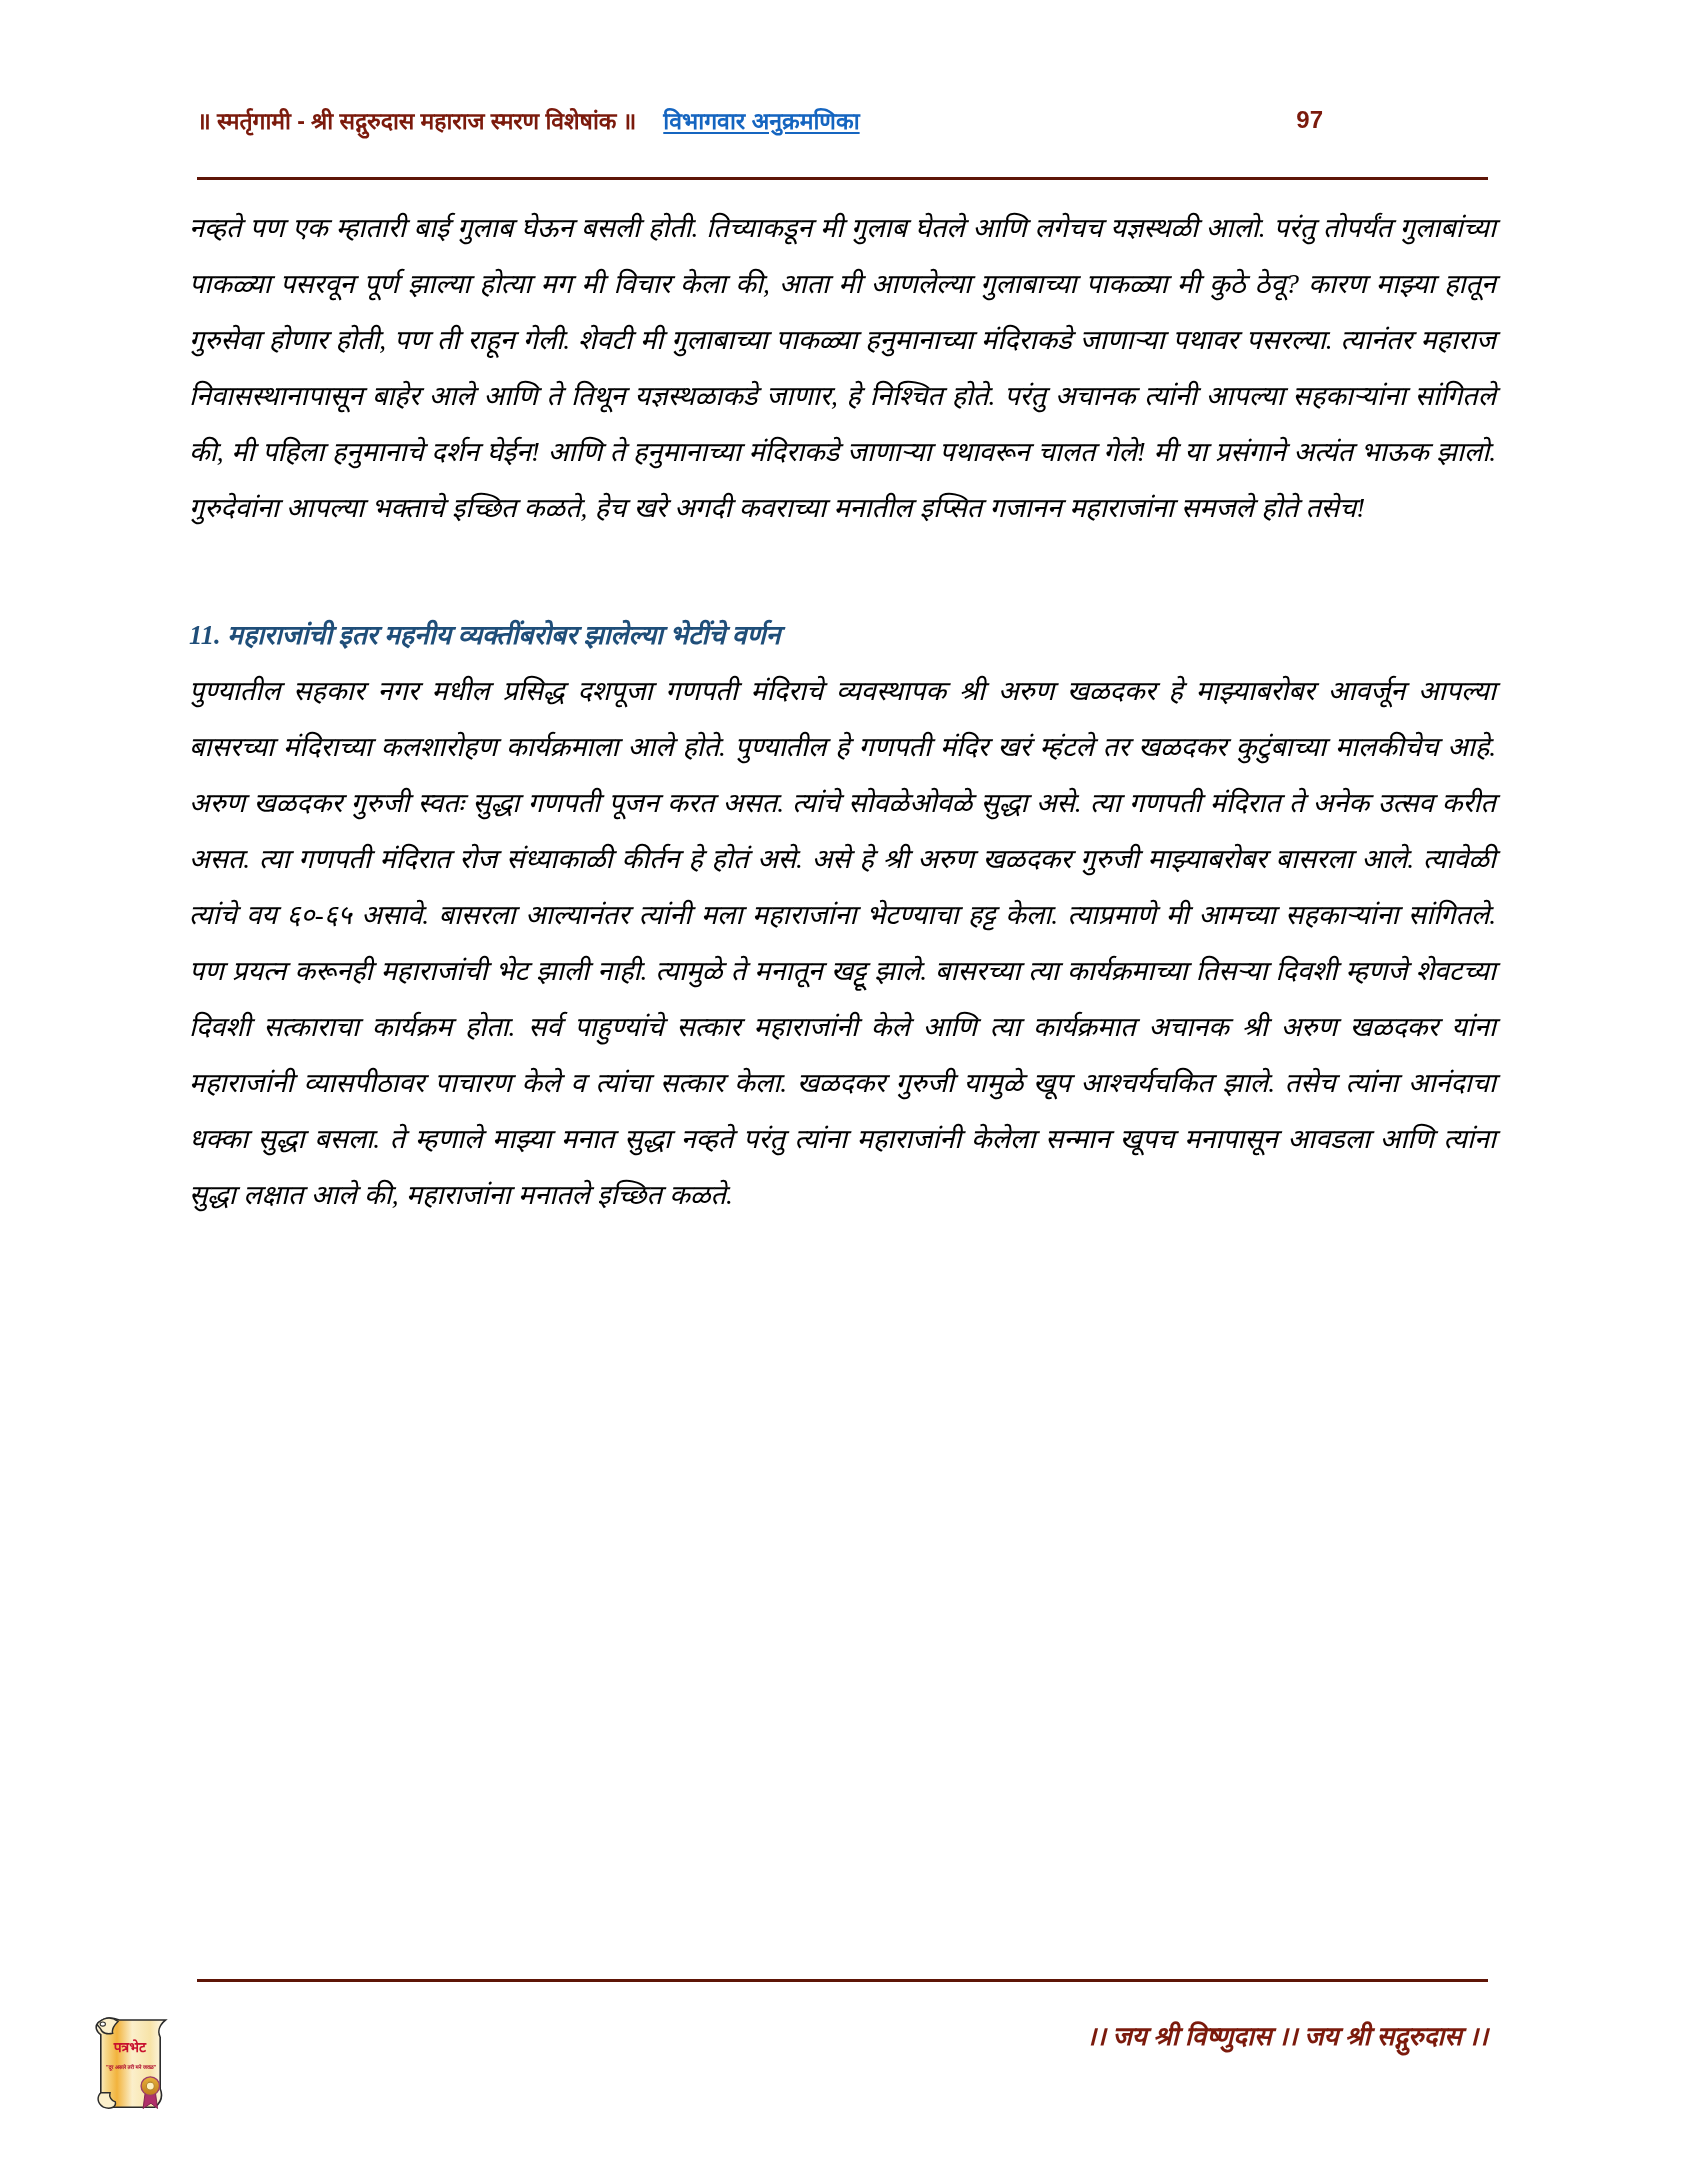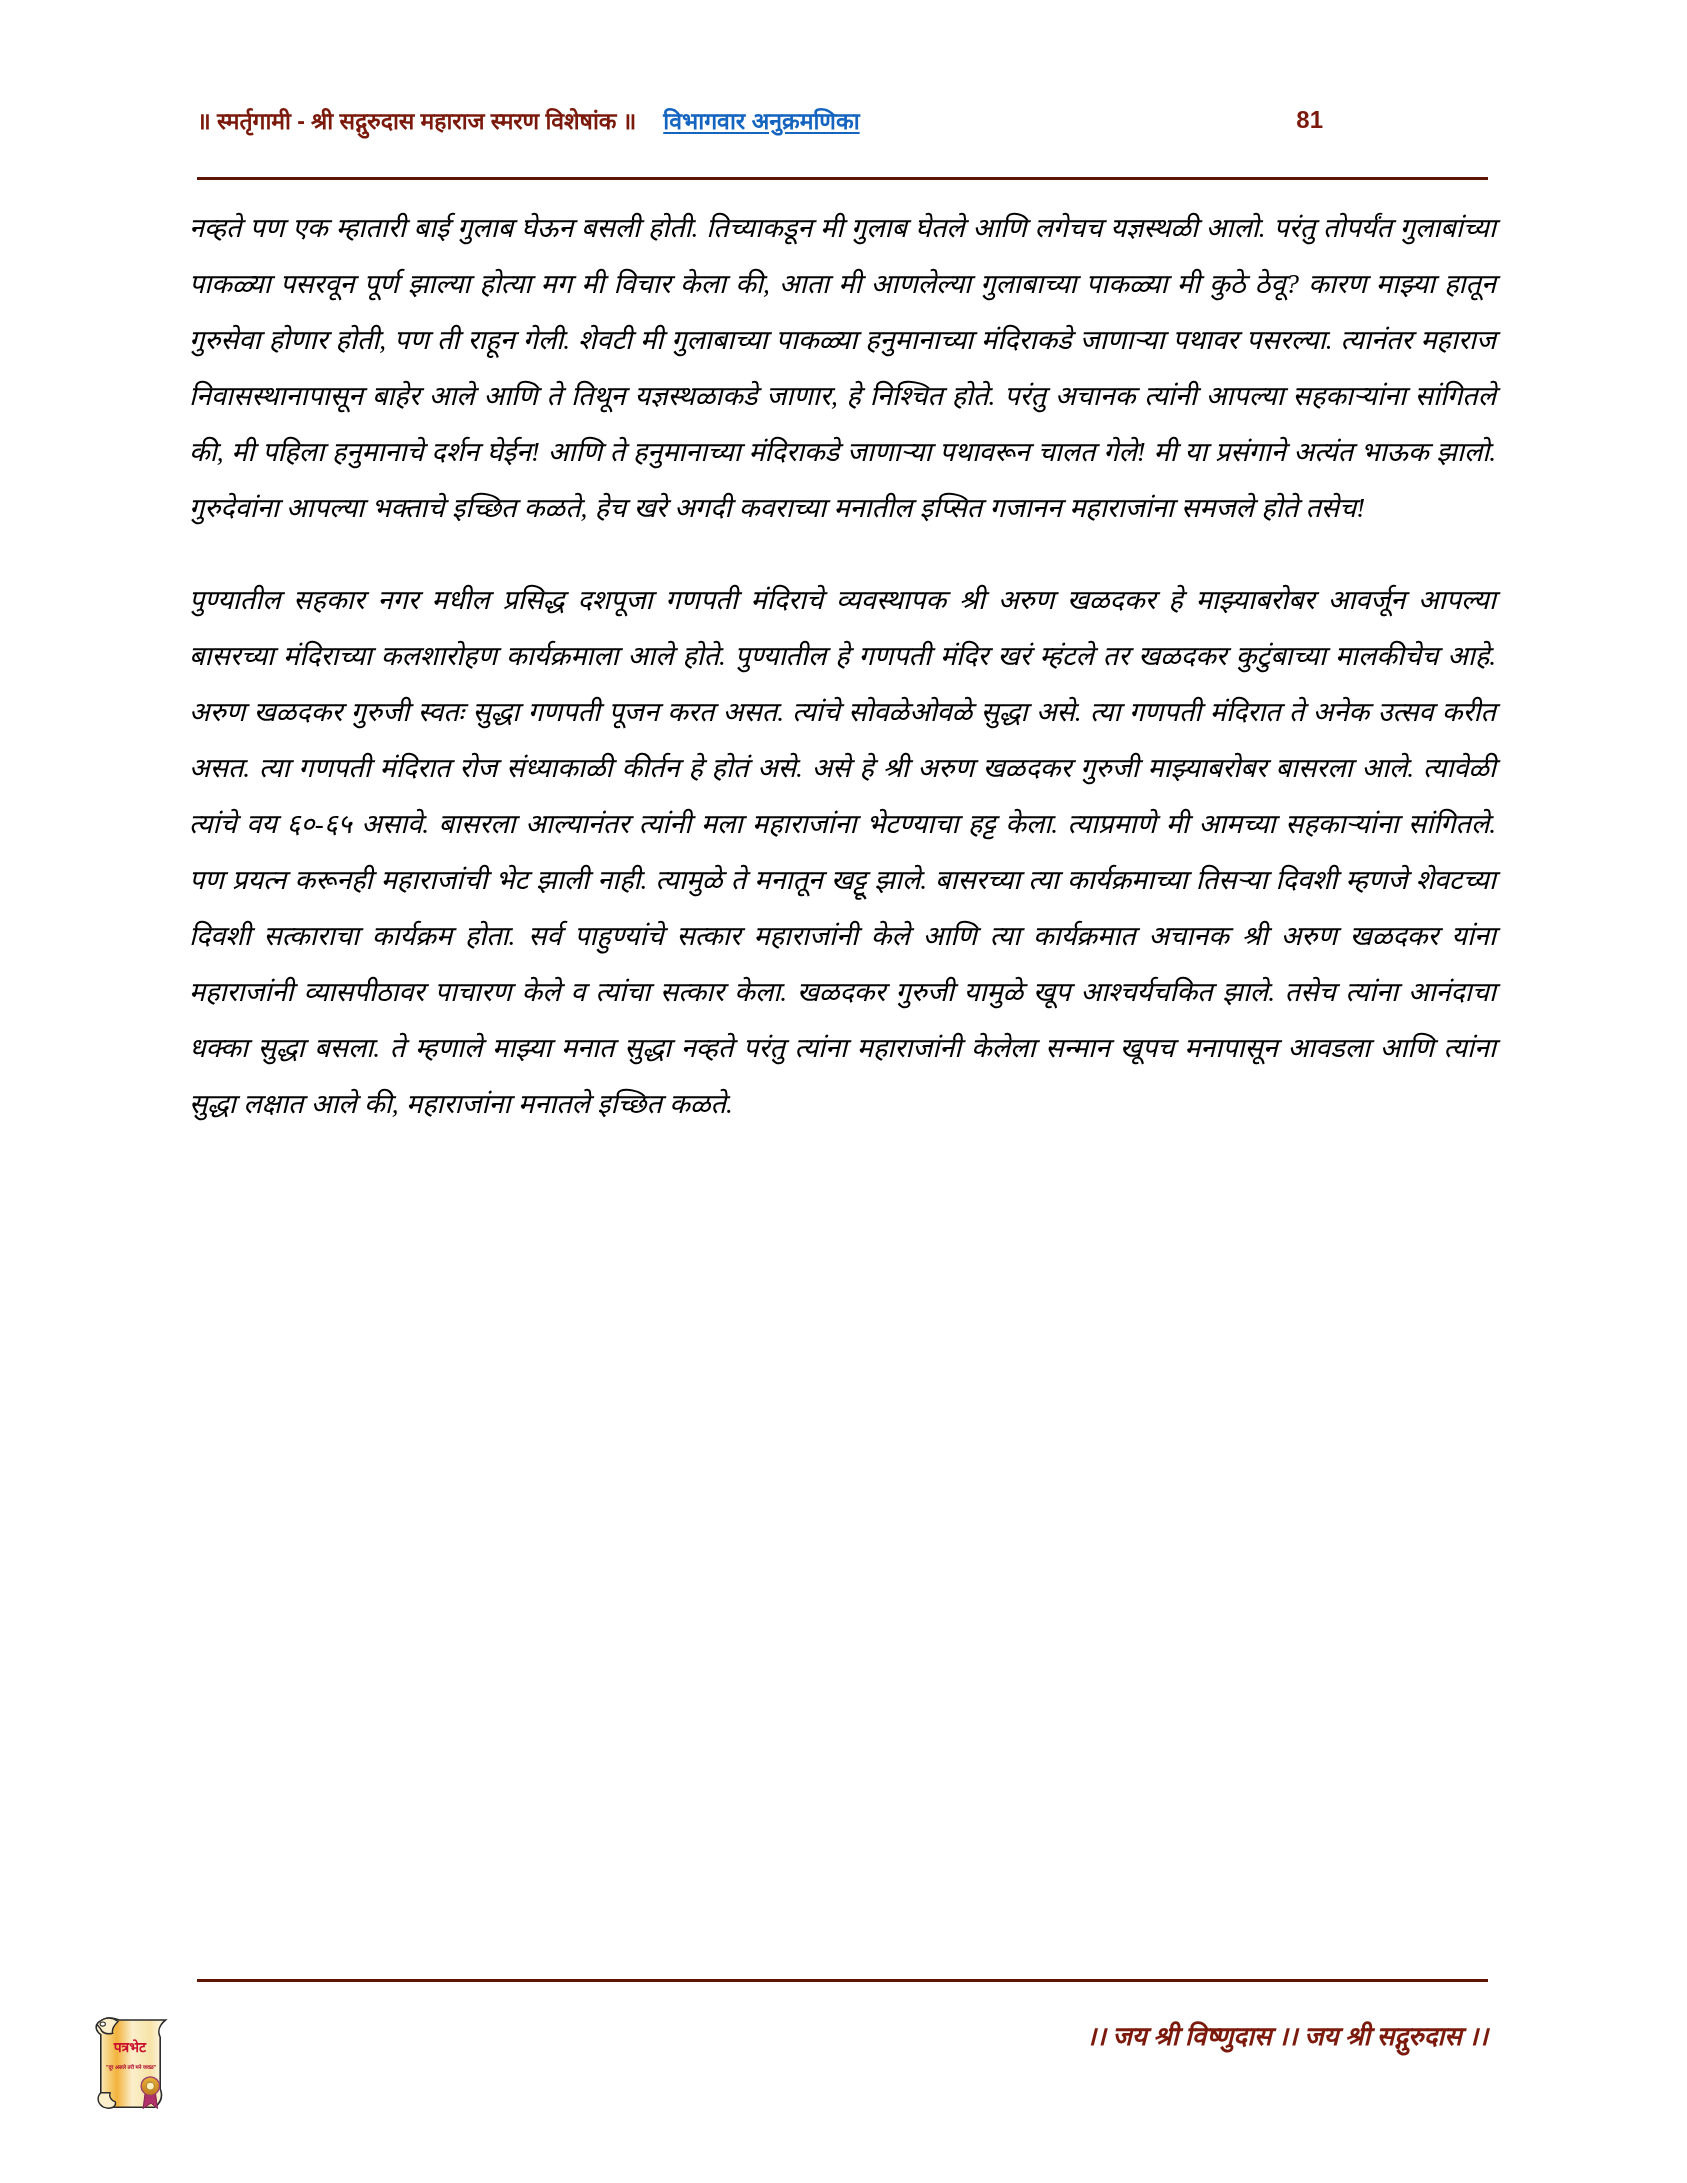--- a/index.html
+++ b/index.html
@@ -140,31 +140,32 @@
   }
 </style>
 </head>
 <body>
 
 <div class="page">
 
   <div class="page-header">
     <span class="header-title">॥ स्मर्तृगामी - श्री सद्गुरुदास महाराज स्मरण विशेषांक ॥</span>
     <a class="header-link">विभागवार अनुक्रमणिका</a>
-    <span class="header-pageno">81</span>
+    <span class="header-pageno">97</span>
   </div>
 
   <div class="rule rule-top"></div>
 
   <div class="content">
 
     <p class="para">नव्हते पण एक म्हातारी बाई गुलाब घेऊन बसली होती. तिच्याकडून मी गुलाब घेतले आणि लगेचच यज्ञस्थळी आलो. परंतु तोपर्यंत गुलाबांच्या पाकळ्या पसरवून पूर्ण झाल्या होत्या मग मी विचार केला की, आता मी आणलेल्या गुलाबाच्या पाकळ्या मी कुठे ठेवू? कारण माझ्या हातून गुरुसेवा होणार होती, पण ती राहून गेली. शेवटी मी गुलाबाच्या पाकळ्या हनुमानाच्या मंदिराकडे जाणाऱ्या पथावर पसरल्या. त्यानंतर महाराज निवासस्थानापासून बाहेर आले आणि ते तिथून यज्ञस्थळाकडे जाणार, हे निश्चित होते. परंतु अचानक त्यांनी आपल्या सहकाऱ्यांना सांगितले की, मी पहिला हनुमानाचे दर्शन घेईन! आणि ते हनुमानाच्या मंदिराकडे जाणाऱ्या पथावरून चालत गेले! मी या प्रसंगाने अत्यंत भाऊक झालो. गुरुदेवांना आपल्या भक्ताचे इच्छित कळते, हेच खरे अगदी कवराच्या मनातील इप्सित गजानन महाराजांना समजले होते तसेच!</p>
 
     <div class="spacer-after-p1"></div>
 
+    <h2 class="section-heading">11. महाराजांची इतर महनीय व्यक्तींबरोबर झालेल्या भेटींचे वर्णन</h2>
 
     <p class="para">पुण्यातील सहकार नगर मधील प्रसिद्ध दशपूजा गणपती मंदिराचे व्यवस्थापक श्री अरुण खळदकर हे माझ्याबरोबर आवर्जून आपल्या बासरच्या मंदिराच्या कलशारोहण कार्यक्रमाला आले होते. पुण्यातील हे गणपती मंदिर खरं म्हंटले तर खळदकर कुटुंबाच्या मालकीचेच आहे. अरुण खळदकर गुरुजी स्वतः सुद्धा गणपती पूजन करत असत. त्यांचे सोवळेओवळे सुद्धा असे. त्या गणपती मंदिरात ते अनेक उत्सव करीत असत. त्या गणपती मंदिरात रोज संध्याकाळी कीर्तन हे होतं असे. असे हे श्री अरुण खळदकर गुरुजी माझ्याबरोबर बासरला आले. त्यावेळी त्यांचे वय ६०-६५ असावे. बासरला आल्यानंतर त्यांनी मला महाराजांना भेटण्याचा हट्ट केला. त्याप्रमाणे मी आमच्या सहकाऱ्यांना सांगितले. पण प्रयत्न करूनही महाराजांची भेट झाली नाही. त्यामुळे ते मनातून खट्टू झाले. बासरच्या त्या कार्यक्रमाच्या तिसऱ्या दिवशी म्हणजे शेवटच्या दिवशी सत्काराचा कार्यक्रम होता. सर्व पाहुण्यांचे सत्कार महाराजांनी केले आणि त्या कार्यक्रमात अचानक श्री अरुण खळदकर यांना महाराजांनी व्यासपीठावर पाचारण केले व त्यांचा सत्कार केला. खळदकर गुरुजी यामुळे खूप आश्चर्यचकित झाले. तसेच त्यांना आनंदाचा धक्का सुद्धा बसला. ते म्हणाले माझ्या मनात सुद्धा नव्हते परंतु त्यांना महाराजांनी केलेला सन्मान खूपच मनापासून आवडला आणि त्यांना सुद्धा लक्षात आले की, महाराजांना मनातले इच्छित कळते.</p>
 
   </div>
 
   <div class="rule rule-bottom"></div>
 
   <div class="page-footer">
     <span class="footer-mantra">।। जय श्री विष्णुदास ।। जय श्री सद्गुरुदास ।।</span>
   </div>

